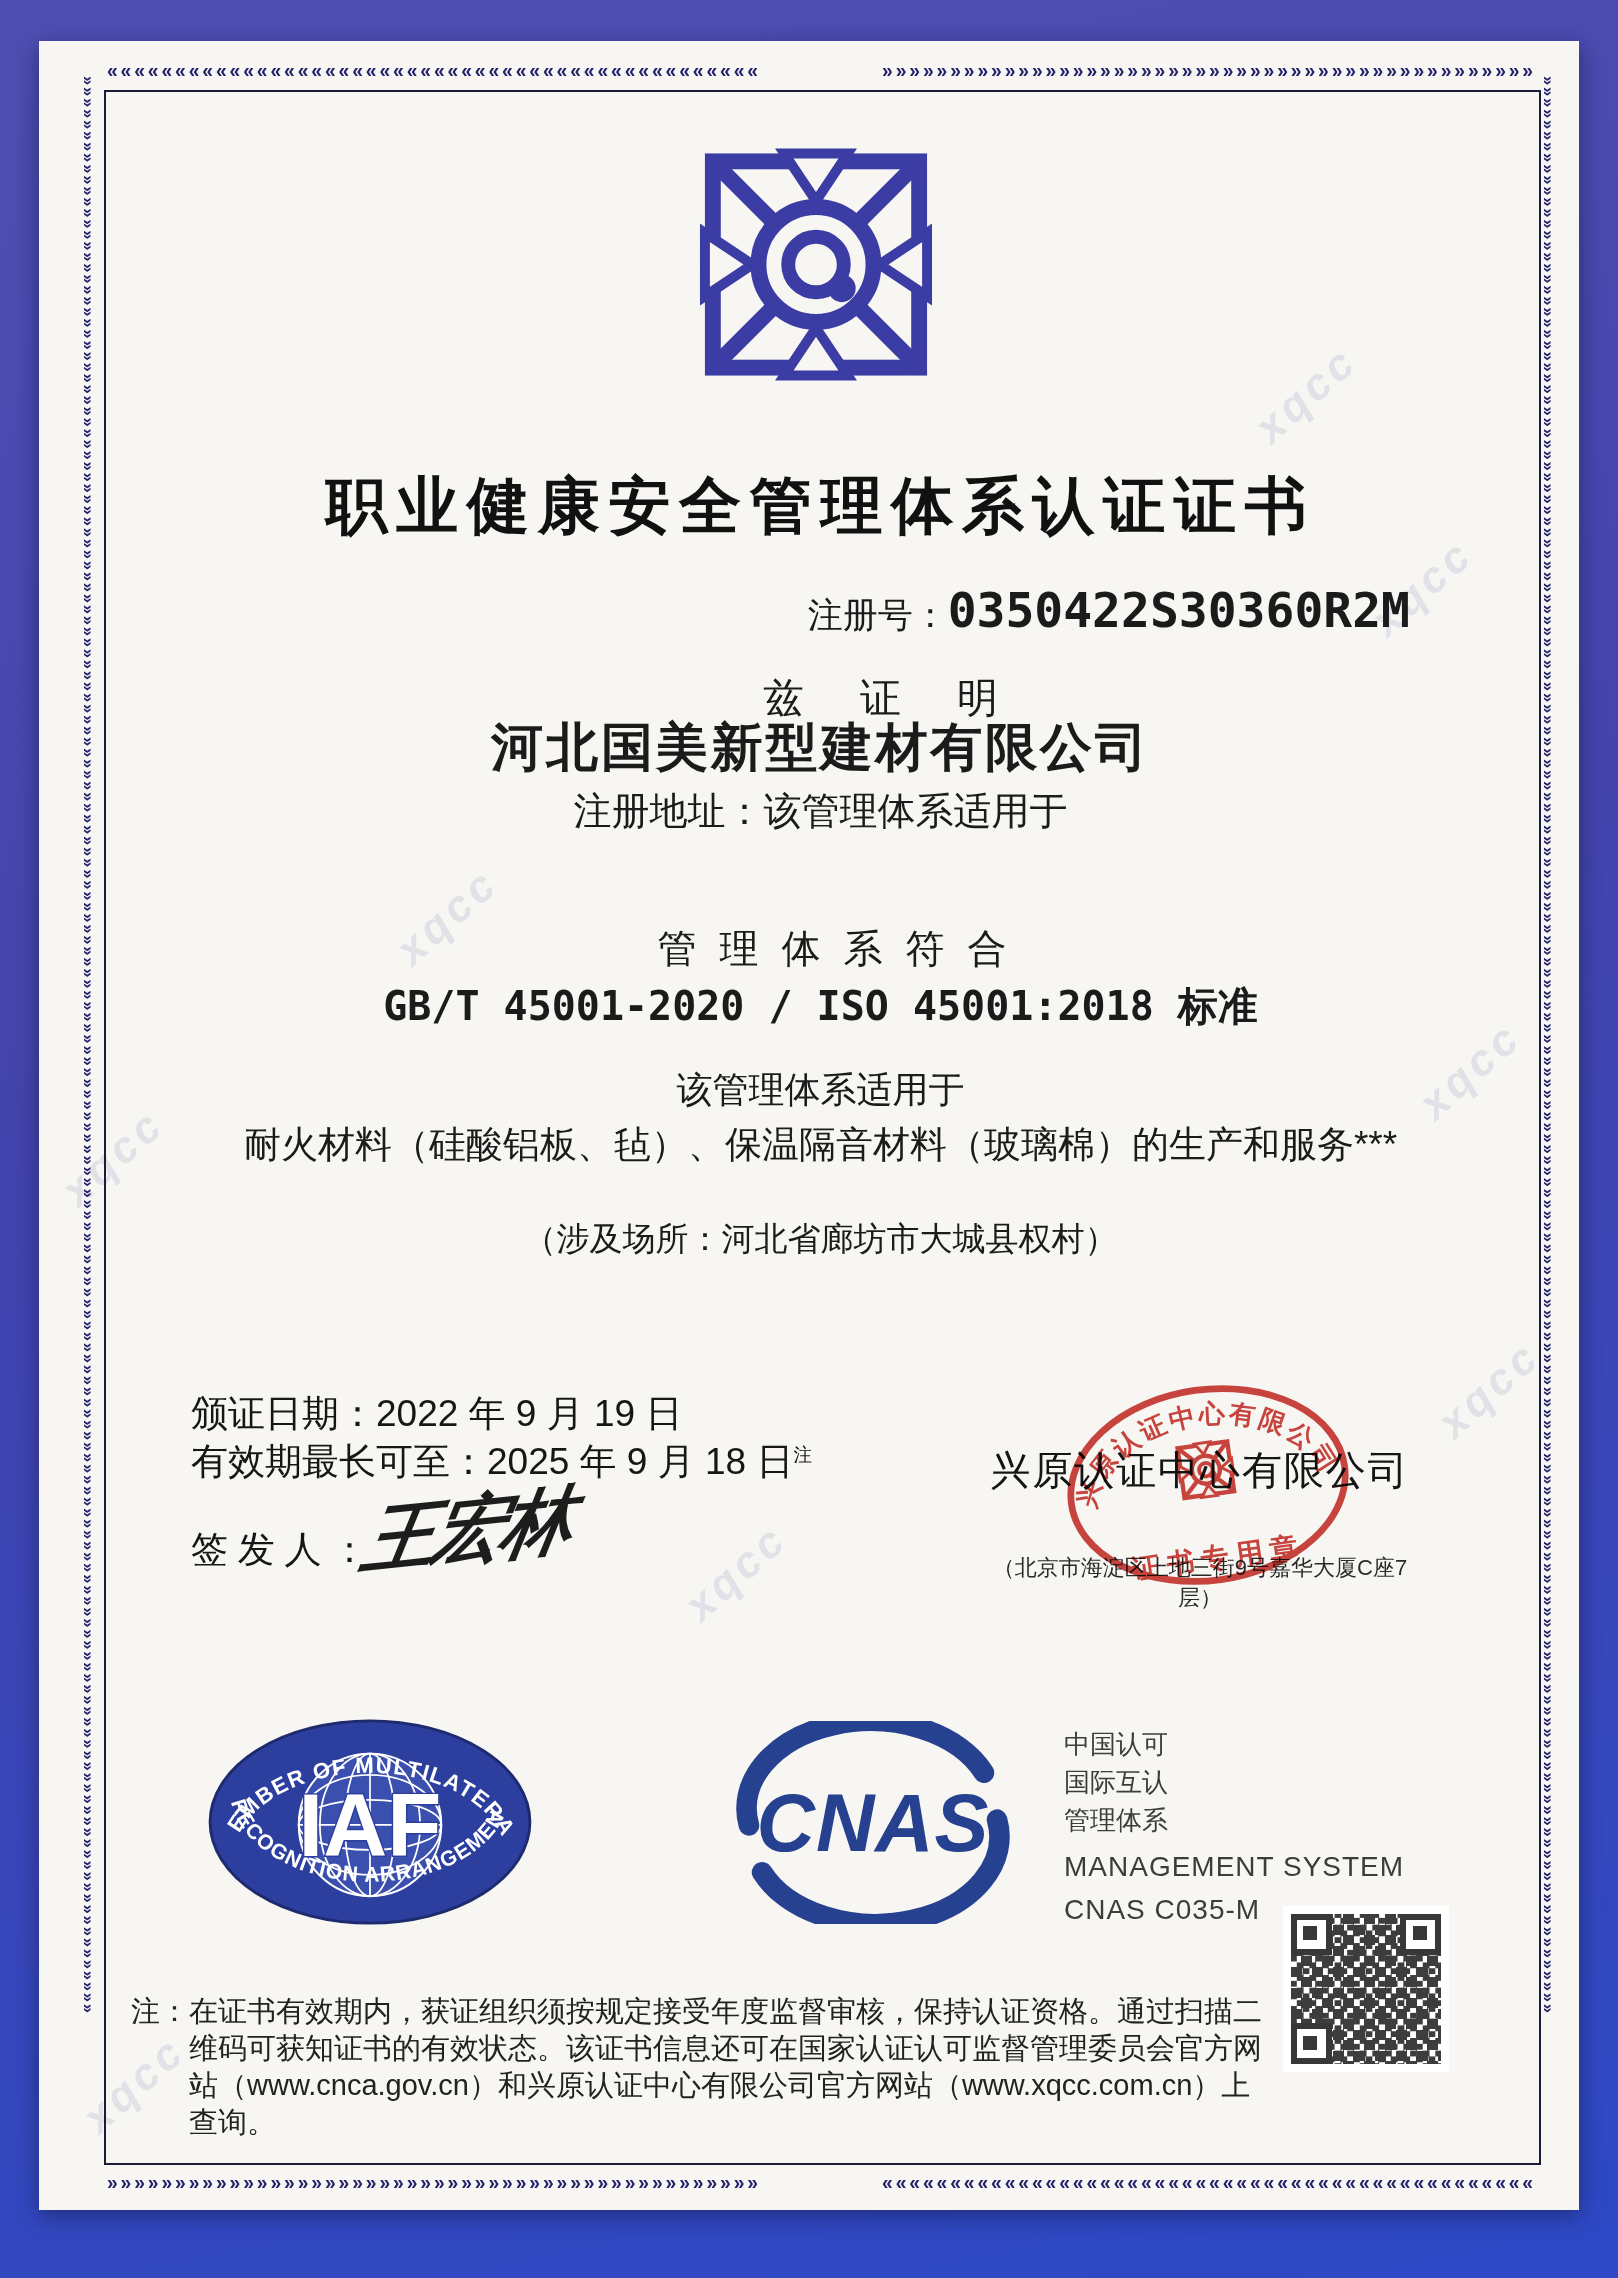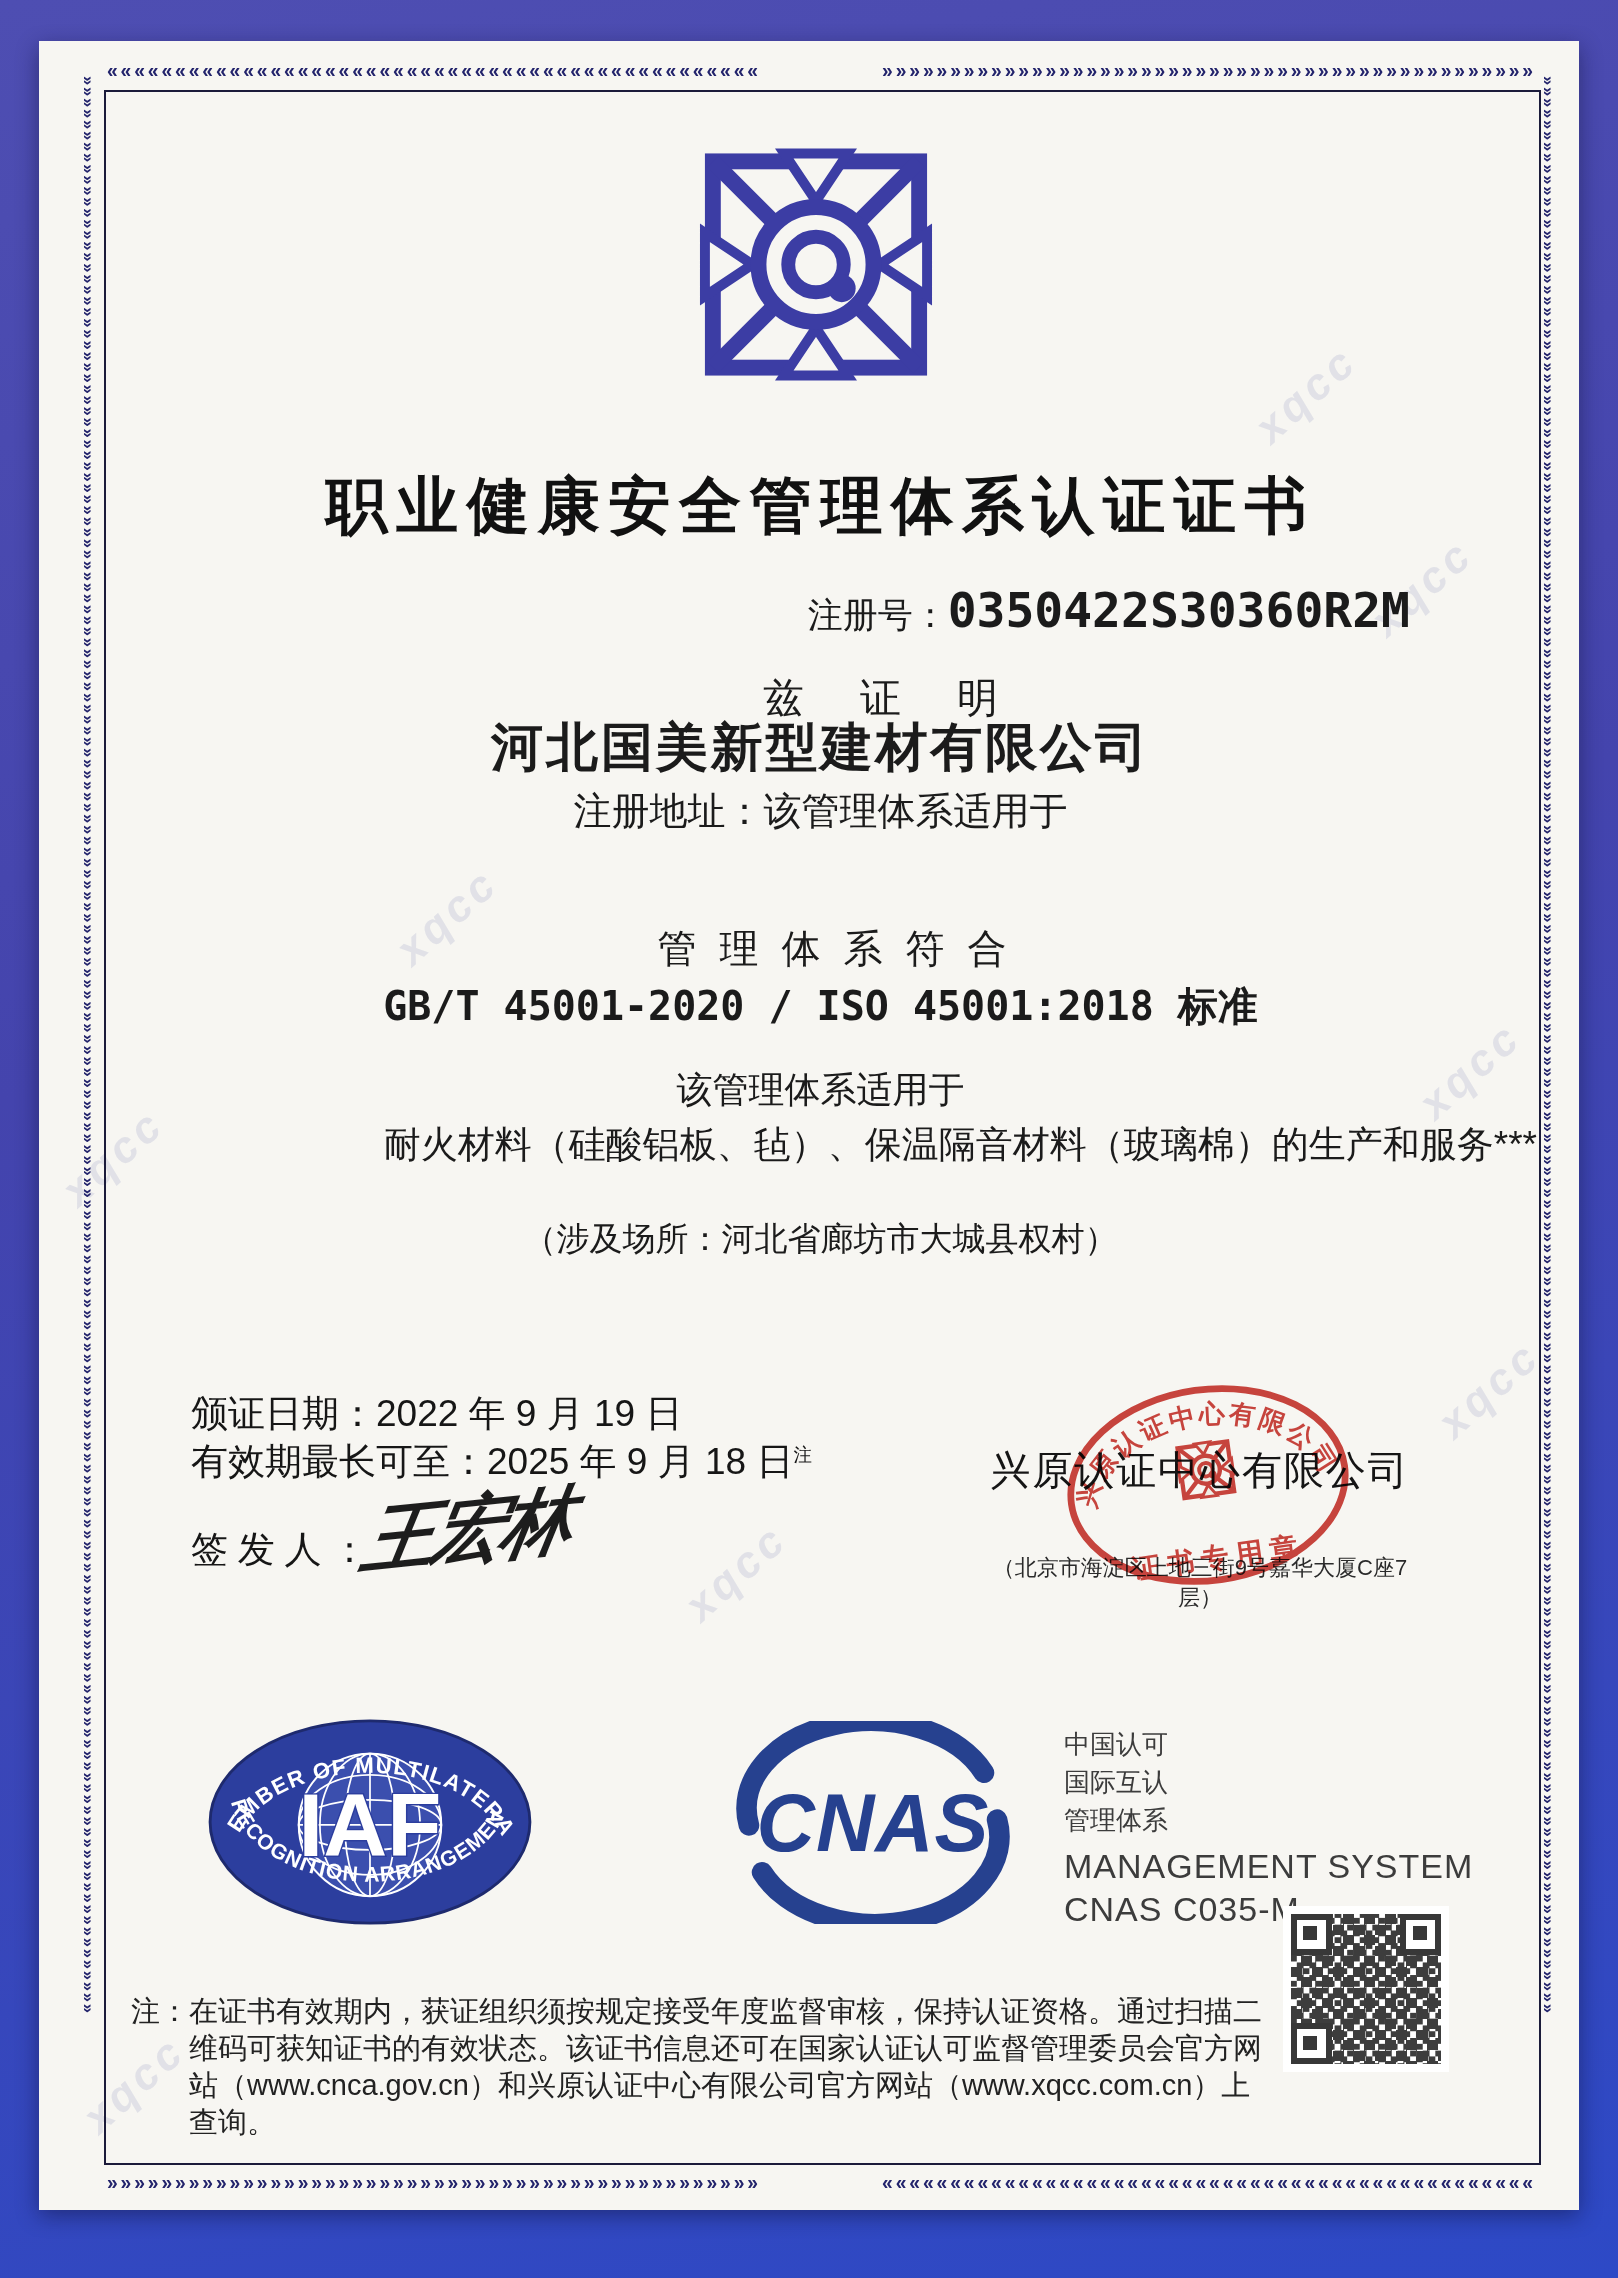--- a/index.html
+++ b/index.html
@@ -27,36 +27,36 @@
   .center{left:65px;width:1433px;text-align:center;color:#1b1b1b;}
   .title{font-size:62px;font-weight:900;letter-spacing:8.7px;color:#111;}
   .regline{font-size:35px;color:#1b1b1b;}
   .mono{font-family:"DejaVu Sans Mono","Liberation Mono",monospace;}
   .certify{font-size:41px;letter-spacing:56px;padding-left:56px;}
   .company{font-size:52px;font-weight:800;letter-spacing:2.9px;}
   .infoline{font-size:38px;}
   .conform{font-size:39px;letter-spacing:23px;padding-left:23px;}
   .standard{font-size:40px;font-weight:700;}
   .scopehead{font-size:36px;}
-  .scope{font-size:37px;text-align:right;}
+  .scope{font-size:37px;}
   .sites{font-size:33px;}
   .dateline{font-size:37px;color:#161616;text-align:right;}
   .signerline{font-size:37px;letter-spacing:9.7px;}
   .signature{
     font-family:"DejaVu Serif","Liberation Serif",serif;font-style:italic;font-weight:700;
     font-size:73px;letter-spacing:-3.9px;color:#1d1d1d;
     transform:rotate(-6deg) skewX(-16deg);
   }
   .issuerbox{left:934px;width:454px;text-align:center;color:#151515;}
   .issuername{font-size:40px;letter-spacing:1.9px;}
   .issueraddr{font-size:22px;color:#2a2a2a;}
   .sealwrap{mix-blend-mode:multiply;opacity:.92;transform:rotate(-8deg);}
   .accred{color:#3c3c3c;}
   .accred .zh{font-size:26px;line-height:38px;}
-  .accred .en{font-size:34px;line-height:33px;margin-top:10.6px;letter-spacing:1px;}
+  .accred .en{font-size:28px;line-height:33px;margin-top:10.6px;letter-spacing:1px;}
   
   .qr{width:166px;height:166px;background:#fff;}
   .qr-mod{position:absolute;inset:7.7px;
     background-image:
       repeating-conic-gradient(#3d3d3d 0% 25%, rgba(0,0,0,0) 0% 50%),
       repeating-conic-gradient(#3d3d3d 0% 25%, rgba(0,0,0,0) 0% 50%);
     background-size:21px 21px,12.6px 12.6px;
     background-position:0 0,5.8px 3.9px;
   }
   .finder{position:absolute;width:41px;height:41px;border:6.8px solid #383838;background:#fff;box-sizing:border-box;}

